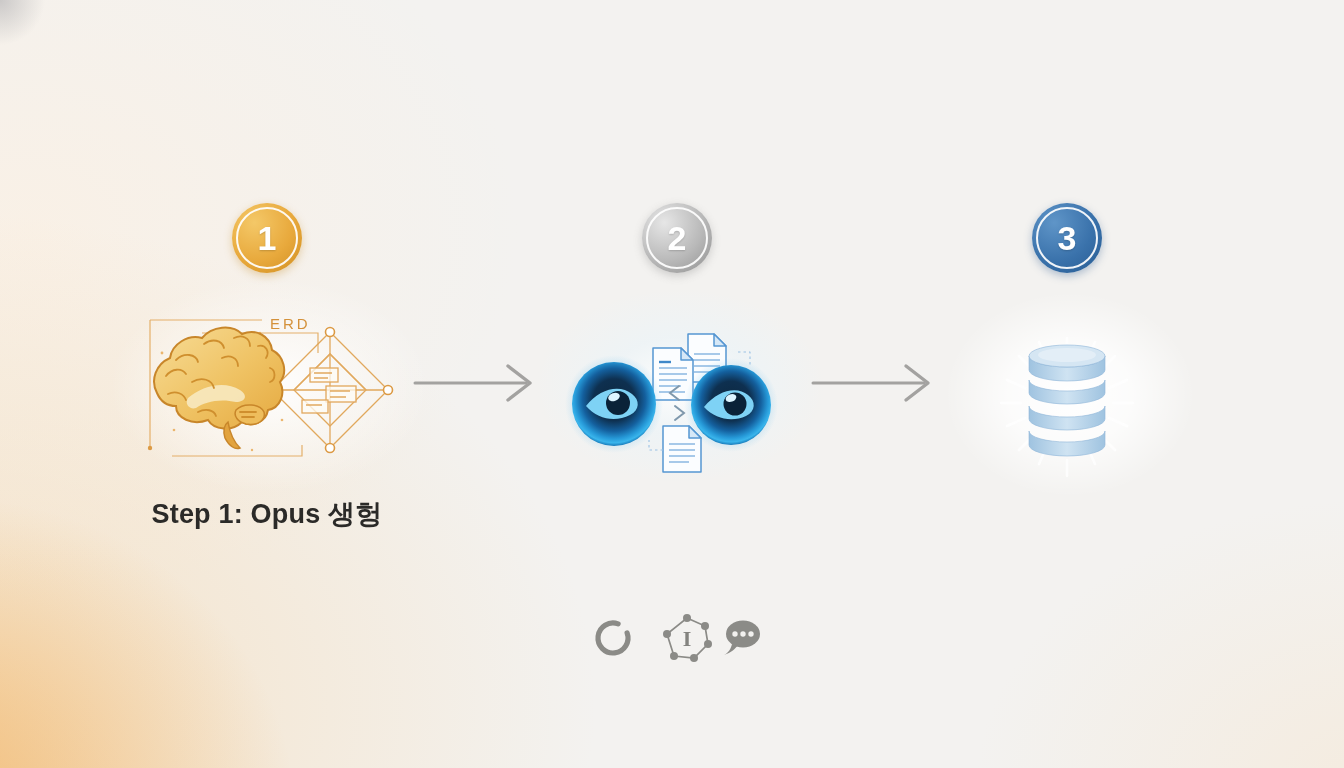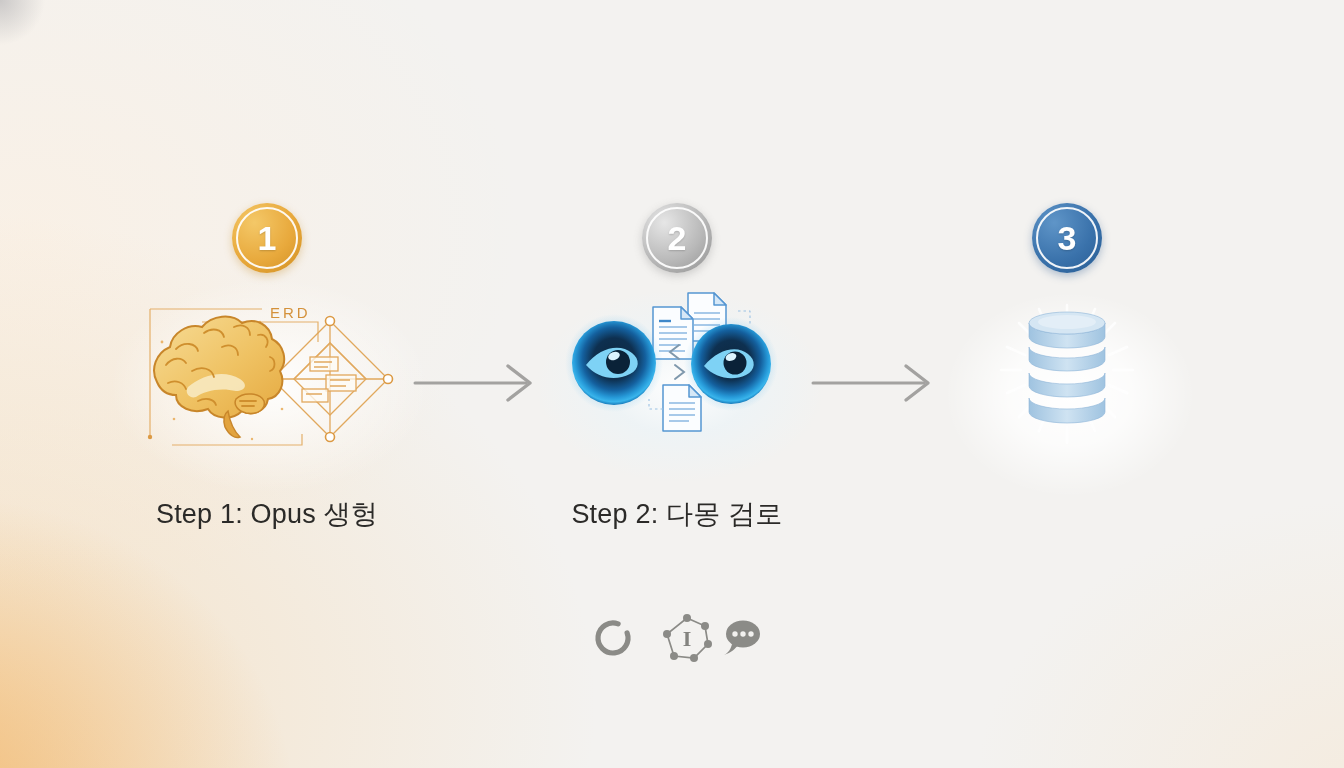--- a/index.html
+++ b/index.html
@@ -32,22 +32,22 @@
     font-size:34px; font-weight:700; color:#ffffff; text-shadow:0 1px 2px rgba(0,0,0,0.18); }
   .badge::after { content:""; position:absolute; inset:4px; border-radius:50%;
     border:2.5px solid rgba(255,255,255,0.92); }
   .badge-gold  { background:radial-gradient(circle at 32% 28%, #f4c868, #e8a93c 55%, #cf8d20 100%);
     box-shadow:0 3px 8px rgba(198,140,40,0.35); }
   .badge-silver{ background:radial-gradient(circle at 32% 28%, #e6e6e6, #b9b9b9 55%, #8e8e8e 100%);
     box-shadow:0 3px 8px rgba(120,120,120,0.30); }
   .badge-blue  { background:radial-gradient(circle at 32% 28%, #5f95c8, #3a72ab 55%, #265a91 100%);
     box-shadow:0 3px 8px rgba(45,90,140,0.35); }
 
-  .illo-wrap { height:205px; display:flex; align-items:flex-start; justify-content:center; position:relative; z-index:2; }
-  .step-label { margin-top:18px; font-size:27px; font-weight:400; color:#2b2a28; letter-spacing:0.2px; z-index:2; }
+  .illo-wrap { height:205px; display:flex; align-items:flex-end; justify-content:center; position:relative; z-index:2; }
+  .step-label { margin-top:18px; font-size:27px; font-weight:700; color:#2b2a28; letter-spacing:0.2px; z-index:2; }
 
   .arrow { position:absolute; top:361px; z-index:2; }
   .arrow-1 { left:412px; }
   .arrow-2 { left:810px; }
 
   .footer-icons { position:absolute; left:0; top:610px; width:1344px; height:56px; pointer-events:none; }
   .footer-icons svg { position:absolute; }
   .icon-ring { left:592px; top:7px; }
   .icon-hex  { left:660px; top:3px; }
   .icon-chat { left:722px; top:7px; }
@@ -208,21 +208,20 @@
           <circle cx="168" cy="79" r="47" fill="url(#eyeGlow)"></circle>
           <circle cx="168" cy="79" r="40" fill="url(#eyeBody)"></circle>
           <g transform="translate(168,79)">
             <path d="M-27,2 C-13,-15 6,-19 17,-10 C25,-4 25,6 15,11 C2,17 -15,15 -27,2 Z" fill="#7ed2f5"></path>
             <circle cx="4" cy="-1" r="11.5" fill="#0a2238"></circle>
             <ellipse cx="0" cy="-7" rx="5.5" ry="3.8" fill="#ddf4ff" transform="rotate(-20 0 -7)"></ellipse>
           </g>
         </g>
       </svg>
     </div>
-    <div class="step-label">Step 2: 다몽 검로</div>
   </section>
 
   <section class="step step-3">
     <div class="illo-wrap" style="position:absolute; top:70px; left:0; right:0;">
       <svg width="160" height="150" viewBox="0 0 160 150" style="margin-top:22px">
         <defs>
           <linearGradient id="dbBand" x1="0" y1="0" x2="1" y2="0">
             <stop offset="0" stop-color="#9fc3e0"></stop>
               <stop offset="0.5" stop-color="#cfe3f2"></stop>
             <stop offset="1" stop-color="#9fc3e0"></stop>

